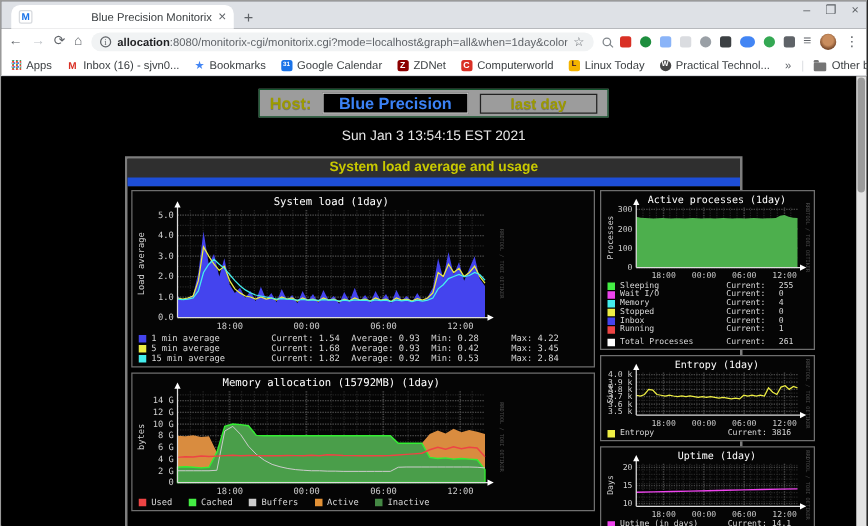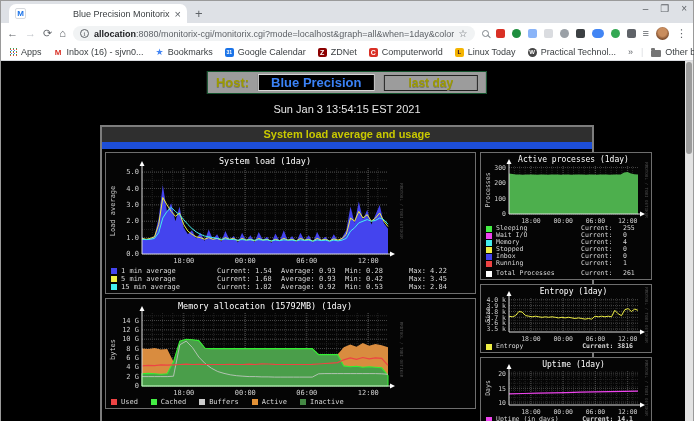--- a/index.html
+++ b/index.html
@@ -60,21 +60,21 @@
   .chip { width:6px; height:6px; display:inline-block; margin:0 4px 0 3px; flex:0 0 auto; }
   .lg-label { width:96px; }
   .lg-cell { width:64px; }
   .legend-sm .lg-row { font-size:6.5px; line-height:7px; }
   .legend-sm .lg-label { width:auto; flex:1; }
   .lg-prefix { width:42px; }
   .lg-value { width:26px; padding-right:6px; }
   .lg-total { margin-top:3px; }
   .lg-footer { text-align:center; font-size:7px; color:#d8d8d8; margin-top:2px; line-height:9px; }
   .lg-inline { margin-right:10px; }
-  .lg-single .lg-current { margin-left:auto; padding-right:16px;font-weight:bold; }
+  .lg-single .lg-current { margin-left:auto; padding-right:16px; }
 
   .scrollbar { position:absolute; right:0; top:60px; width:8px; height:360px; background:#e3e3e3; }
   .scroll-thumb { position:absolute; top:1px; left:1px; width:6px; height:92px; background:#9b9b9b; border-radius:3px; }
 </style>
 </head>
 <body>
 
 <div class="window">
 
   <div class="tabstrip">

